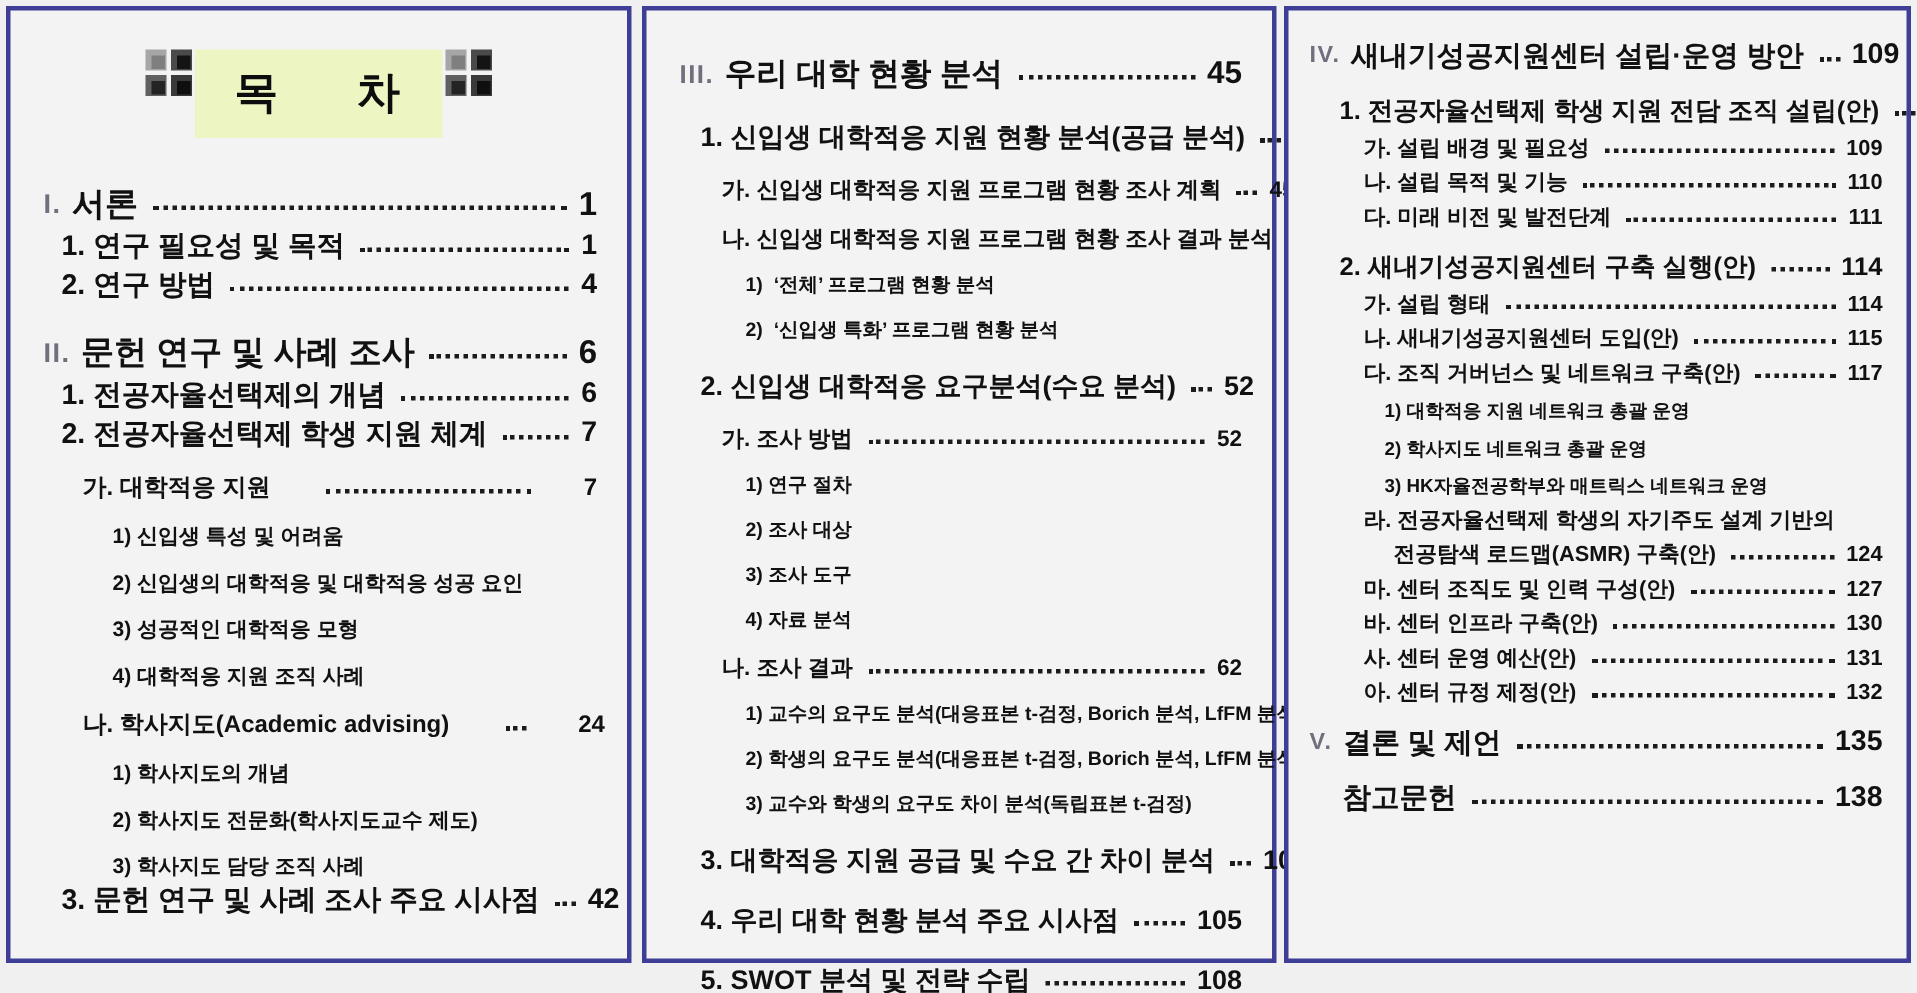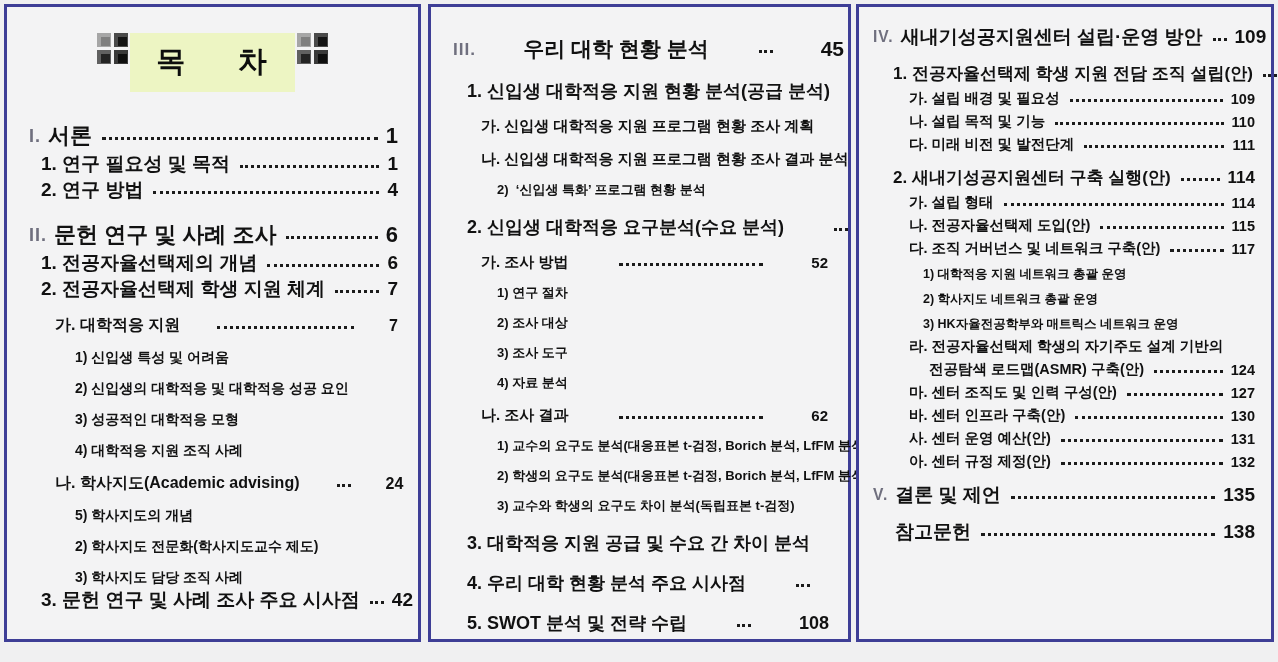--- a/index.html
+++ b/index.html
@@ -45,21 +45,21 @@
   .row .pg{font-weight:700;}
 
   
   #p1 .row{}
   #p1 .lvl1{font-size:22px;margin-top:17px;}
   #p1 .lvl2{font-size:19px;padding-left:12px;}
   #p1 .lvl3{font-size:16px;padding-left:26px;margin-top:13px;gap:27px;}
   #p1 .lvl4{font-size:14px;padding-left:46px;margin-top:13px;}
 
   
-  #p2 .row{margin-top:14px;gap:40px;}
+  #p2 .row{margin-top:14px;}
   #p2 .lvl1{font-size:21px;margin-top:16px;}
   #p2 .lvl2{font-size:18px;padding-left:14px;margin-top:16px;}
   #p2 .lvl3{font-size:15px;padding-left:28px;}
   #p2 .lvl4{font-size:13px;padding-left:44px;margin-top:12px;}
 
   
   #p3 .row{margin-top:4px;}
   #p3 .lvl1{font-size:19px;margin-top:11px;justify-content:space-between;}
   #p3 .lvl2{font-size:17px;padding-left:20px;margin-top:12px;}
   #p3 .lvl3{font-size:14.5px;padding-left:36px;}
@@ -135,21 +135,21 @@
       </div>
       <div class="row lvl4">
         <span class="lbl">4) 대학적응 지원 조직 사례</span>
       </div>
       <div class="row lvl3">
         <span class="lbl">나. 학사지도(Academic advising)</span>
         <span class="dots"></span>
         <span class="pg">24</span>
       </div>
       <div class="row lvl4">
-        <span class="lbl">5) 학사지도의 개념</span>
+        <span class="lbl">1) 학사지도의 개념</span>
       </div>
       <div class="row lvl4">
         <span class="lbl">2) 학사지도 전문화(학사지도교수 제도)</span>
       </div>
       <div class="row lvl4">
         <span class="lbl">3) 학사지도 담당 조직 사례</span>
       </div>
       <div class="row lvl2">
         <span class="lbl">3. 문헌 연구 및 사례 조사 주요 시사점</span>
         <span class="dots"></span>
@@ -175,20 +175,23 @@
         <span class="lbl">가. 신입생 대학적응 지원 프로그램 현황 조사 계획</span>
         <span class="dots"></span>
         <span class="pg">45</span>
       </div>
       <div class="row lvl3">
         <span class="lbl">나. 신입생 대학적응 지원 프로그램 현황 조사 결과 분석</span>
         <span class="dots"></span>
         <span class="pg">46</span>
       </div>
       <div class="row lvl4">
+        <span class="lbl">1)  ‘전체’ 프로그램 현황 분석</span>
+      </div>
+      <div class="row lvl4">
         <span class="lbl">2)  ‘신입생 특화’ 프로그램 현황 분석</span>
       </div>
       <div class="row lvl2">
         <span class="lbl">2. 신입생 대학적응 요구분석(수요 분석)</span>
         <span class="dots"></span>
         <span class="pg">52</span>
       </div>
       <div class="row lvl3">
         <span class="lbl">가. 조사 방법</span>
         <span class="dots"></span>
@@ -269,21 +272,21 @@
         <span class="lbl">2. 새내기성공지원센터 구축 실행(안)</span>
         <span class="dots"></span>
         <span class="pg">114</span>
       </div>
       <div class="row lvl3">
         <span class="lbl">가. 설립 형태</span>
         <span class="dots"></span>
         <span class="pg">114</span>
       </div>
       <div class="row lvl3">
-        <span class="lbl">나. 전공자율선택제 도입(안)</span>
+        <span class="lbl">나. 새내기성공지원센터 도입(안)</span>
         <span class="dots"></span>
         <span class="pg">115</span>
       </div>
       <div class="row lvl3">
         <span class="lbl">다. 조직 거버넌스 및 네트워크 구축(안)</span>
         <span class="dots"></span>
         <span class="pg">117</span>
       </div>
       <div class="row lvl4">
         <span class="lbl">1) 대학적응 지원 네트워크 총괄 운영</span>

